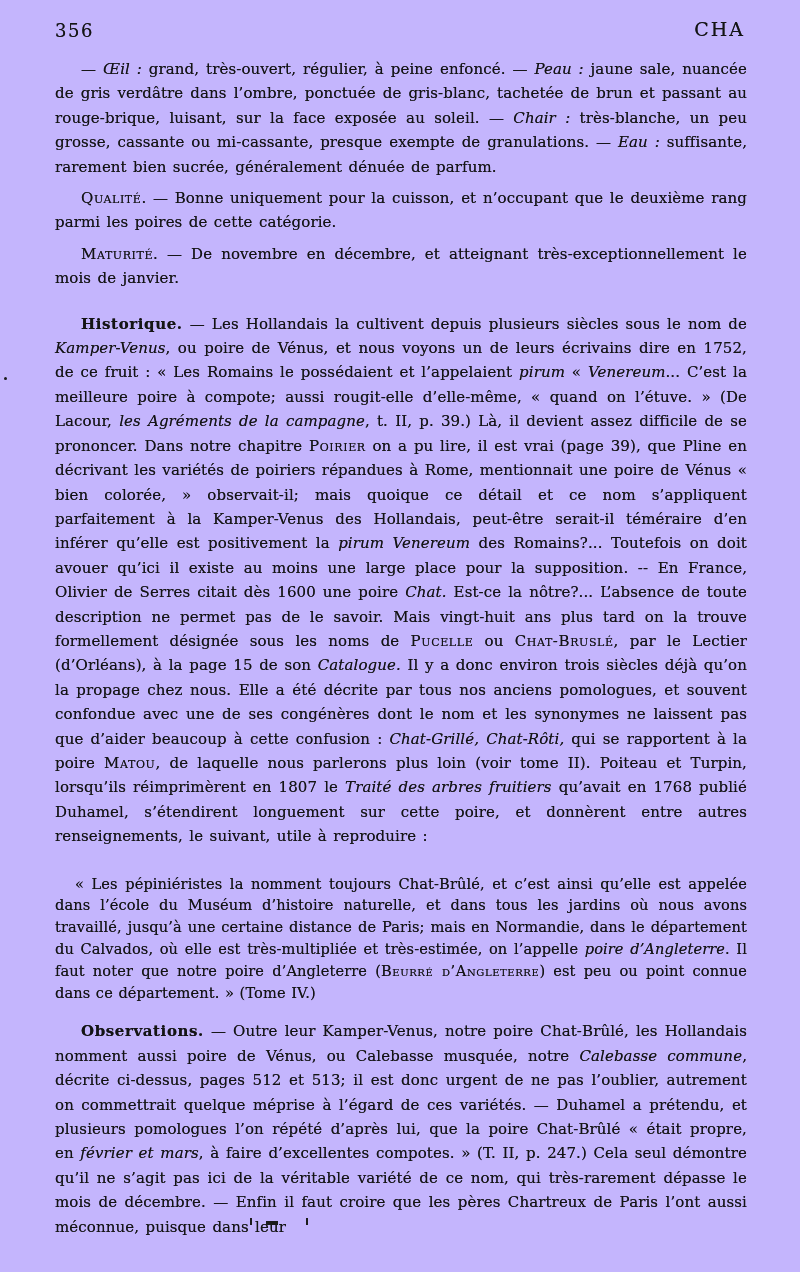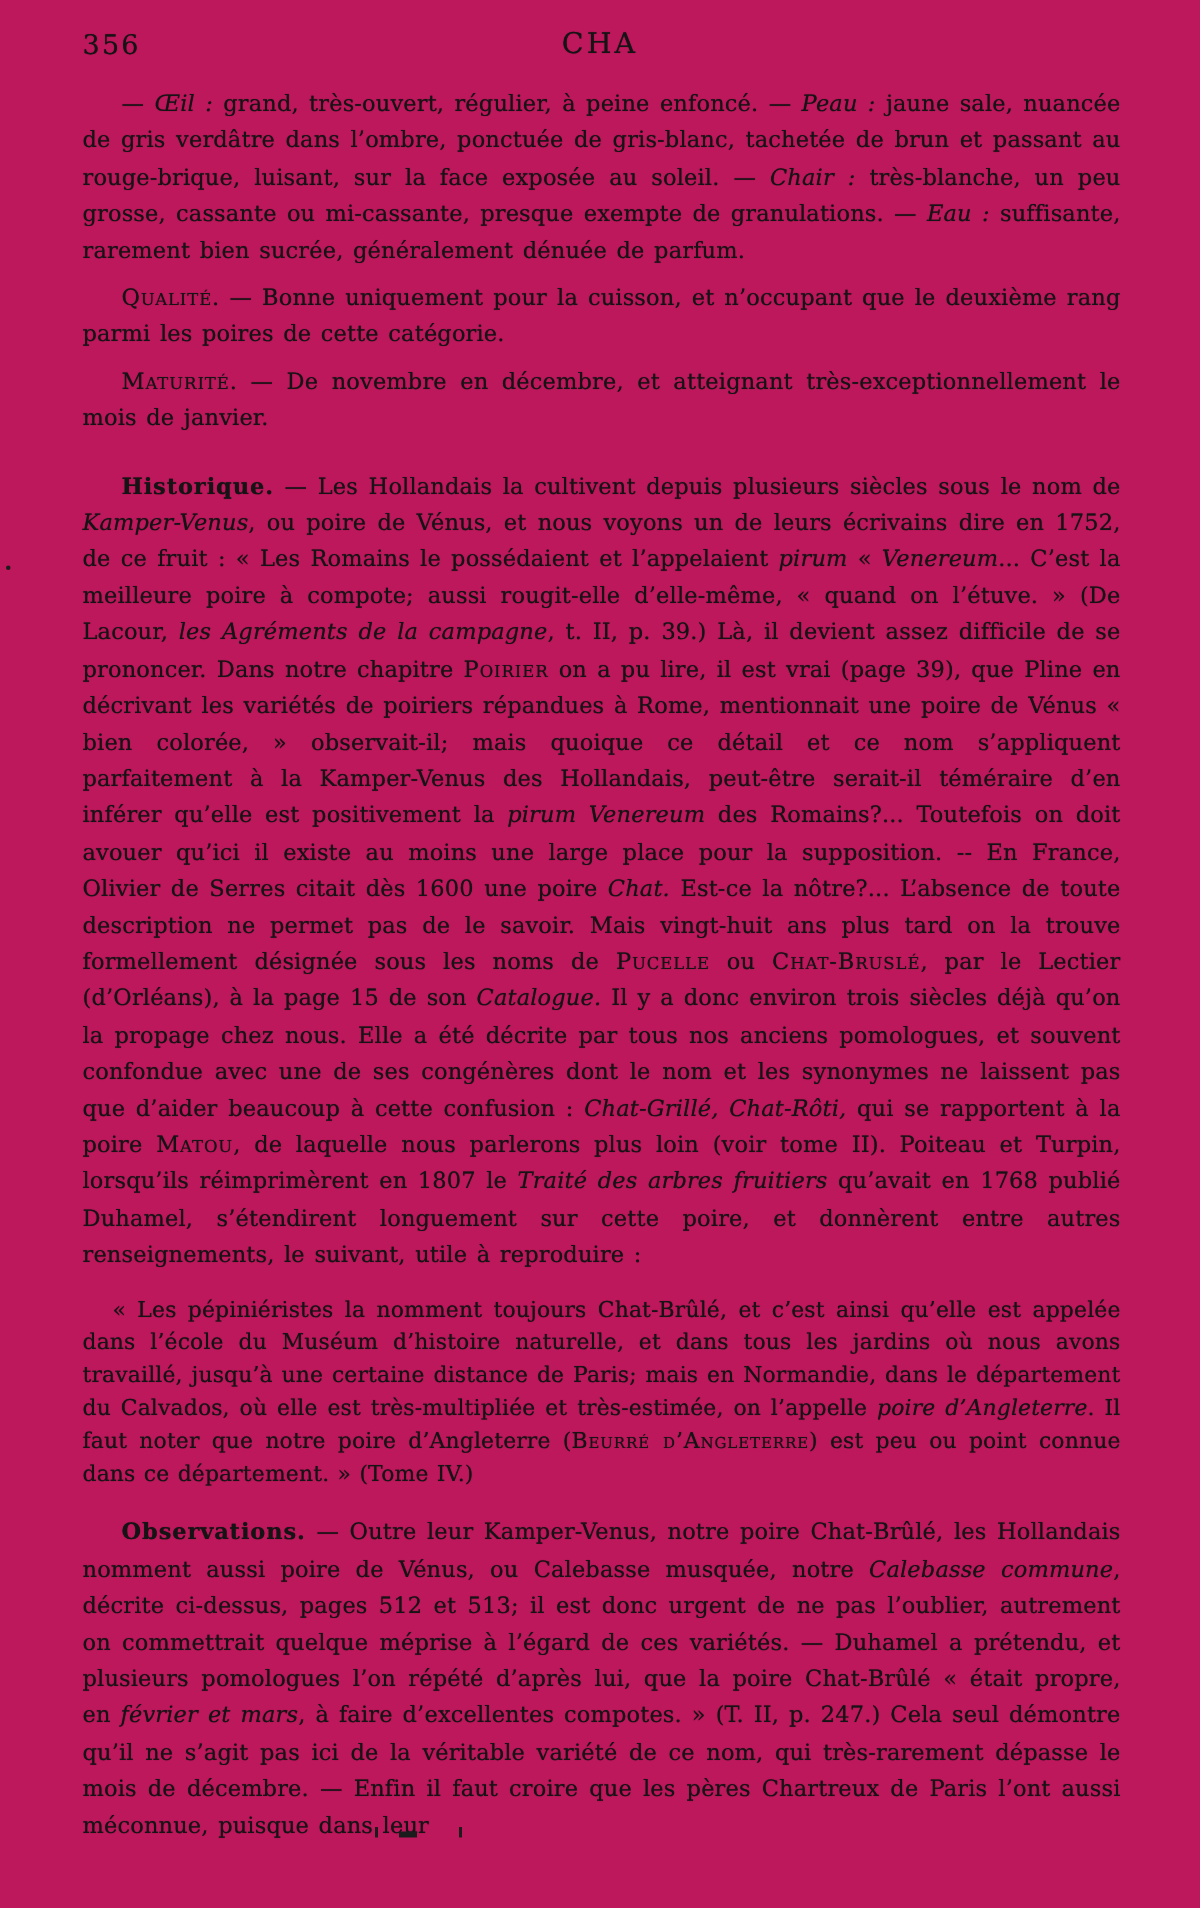--- a/index.html
+++ b/index.html
@@ -1,43 +1,43 @@
 <!DOCTYPE html>
 <html lang="fr"><head>
 <meta charset="utf-8">
 <style>
   html,body{margin:0;padding:0;background:#ffffff;}
   .page{
     position:relative;
     width:800px;height:1272px;
-    background:#be185d;
+    background:#c4b5fd;
     overflow:hidden;
     font-family:"DejaVu Serif","Liberation Serif",serif;
     color:#141414;
     text-shadow:0 0 0.6px rgba(10,10,10,.65);
     -webkit-font-smoothing:antialiased;
   }
   .pagehead{position:absolute;top:18px;left:55px;right:55px;height:26px;}
   .pageno{position:absolute;left:0;top:2px;font-size:18px;letter-spacing:1.5px;}
-  .running{display:block;text-align:center;font-size:19px;letter-spacing:2px;}
+  .running{display:block;text-align:right;font-size:19px;letter-spacing:2px;}
   .content{position:absolute;top:57px;left:55px;width:692px;}
   p{
     margin:0;
     text-align:justify;
     font-size:15px;
     line-height:24.4px;
     text-indent:26px;
     word-spacing:1.5px;
     letter-spacing:0.1px;
     hyphens:none;
   }
   p + p{margin-top:7px;}
   p.section{margin-top:21px;}
   p.quote{
-    margin-top:14px;
+    margin-top:24px;
     font-size:14.6px;
     line-height:21.8px;
     text-indent:20px;
     word-spacing:0.8px;
   }
   p.section-obs{margin-top:16px;}
   .i{font-style:italic;}
   .b{font-weight:bold;letter-spacing:0.6px;}
   .sc{font-variant:small-caps;letter-spacing:0.6px;}
   

